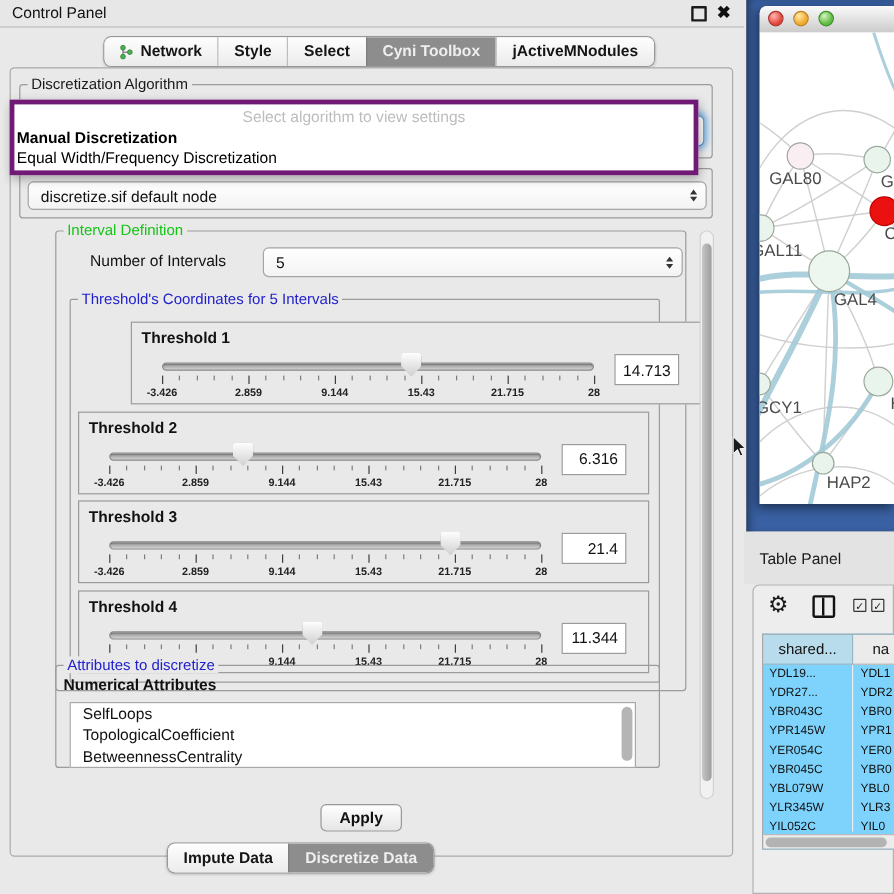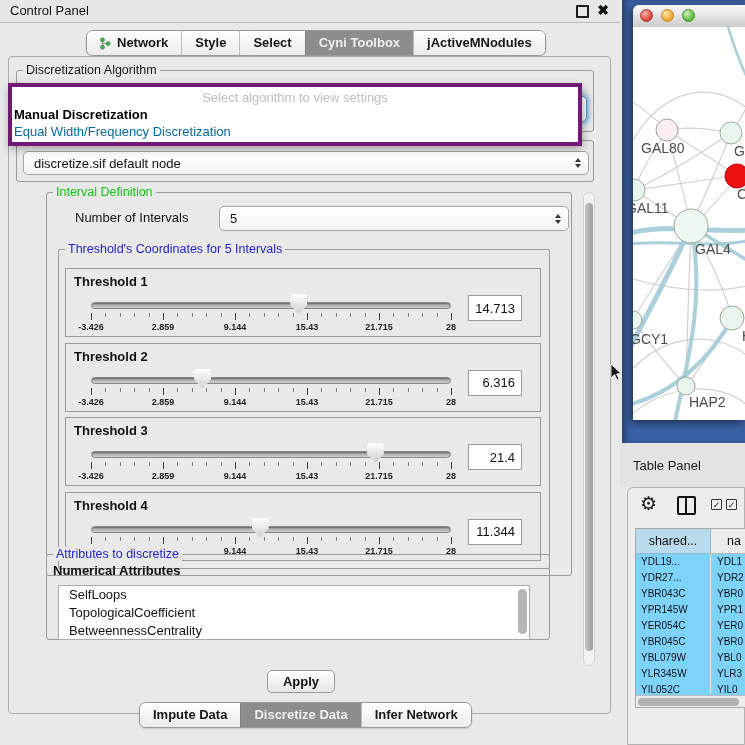--- a/index.html
+++ b/index.html
@@ -40,21 +40,21 @@
                display:flex;flex-direction:column;gap:2px}
   .spin i{display:block;width:0;height:0;border-left:3.5px solid transparent;border-right:3.5px solid transparent}
   .spin .up{border-bottom:4px solid #333}
   .spin .dn{border-top:4px solid #333}
   .focusring{box-shadow:0 0 5px 2px #74aede;border-color:#4f94cd}
 
   #algo-popup{position:absolute;left:8px;top:83px;width:566px;height:55px;background:#fff;
               border:4px solid #701a75;box-shadow:1px 3px 8px rgba(0,0,0,.3);z-index:40;font-size:13px}
   .pp-placeholder{position:absolute;top:3px;width:100%;text-align:center;color:#bdbdbd}
   .pp-opt1{position:absolute;top:20px;left:2px;font-weight:bold;color:#000}
-  .pp-opt2{position:absolute;top:37px;left:2px;color:#0369a1}
+  .pp-opt2{position:absolute;top:37px;left:2px;color:#000000}
 
   
   .tbox{position:absolute;left:6px;width:476px;height:69px;border:1px solid #9b9b9b;background:#e9e9e9;box-sizing:border-box}
   .tlabel{position:absolute;left:8px;top:5px;font-weight:bold;font-size:13px}
   .track{position:absolute;left:25px;top:33px;width:360px;height:7px;border-radius:4px;
          background:linear-gradient(#909090,#d2d2d2);border:1px solid #878787;
          box-shadow:inset 0 1px 1px rgba(0,0,0,.25);box-sizing:border-box}
   .thumb{position:absolute;top:25px;width:17px;height:20px;
          background:linear-gradient(#fefefe,#cfcfcf);
          clip-path:polygon(10% 0,90% 0,100% 14%,100% 55%,50% 100%,0 55%,0 14%);
@@ -192,21 +192,21 @@
   <span style="position:absolute;left:28px;top:17px;font-weight:normal;font-size:13px">Number of Intervals</span>
   <div class="combo" style="left:172px;top:13px;width:350px;height:25px">
     <span>5</span>
     <span class="spin">
         <i class="up"></i>
         <i class="dn"></i>
       </span>
   </div>
   <div class="group" id="thr-group" style="left:11px;top:56px;width:490px;height:318px;border-radius:2px">
     <span class="gtitle blue">Threshold's Coordinates for 5 Intervals</span>
-  <div class="tbox" style="top: 18px;">
+  <div class="tbox" style="top: 18px; margin-left: 44px;">
         <div class="tlabel">Threshold 1</div>
         <div class="track"></div>
         <div class="ticks">
           <div class="tick major" style="left: 0%;"></div>
           <div class="tick" style="left: 4%;"></div>
           <div class="tick" style="left: 8%;"></div>
           <div class="tick" style="left: 12%;"></div>
           <div class="tick" style="left: 16%;"></div>
           <div class="tick major" style="left: 20%;"></div>
           <div class="tick" style="left: 24%;"></div>
@@ -386,23 +386,20 @@
 </div>
 
 <div id="apply-btn">Apply</div>
 
 <div id="bottom-tabs" class="tabbar">
     <div class="seg">
       <span>Impute Data</span>
     </div>
     <div class="seg sel">
       <span>Discretize Data</span>
-    </div>
-    <div class="seg">
-      <span>Infer Network</span>
     </div>
   </div>
 
 <div id="net-window">
   <div id="net-frame">
     <div id="net-titlebar">
       <span class="light" id="light-red"></span>
       <span class="light" id="light-yellow"></span>
       <span class="light" id="light-green"></span>
     </div>

